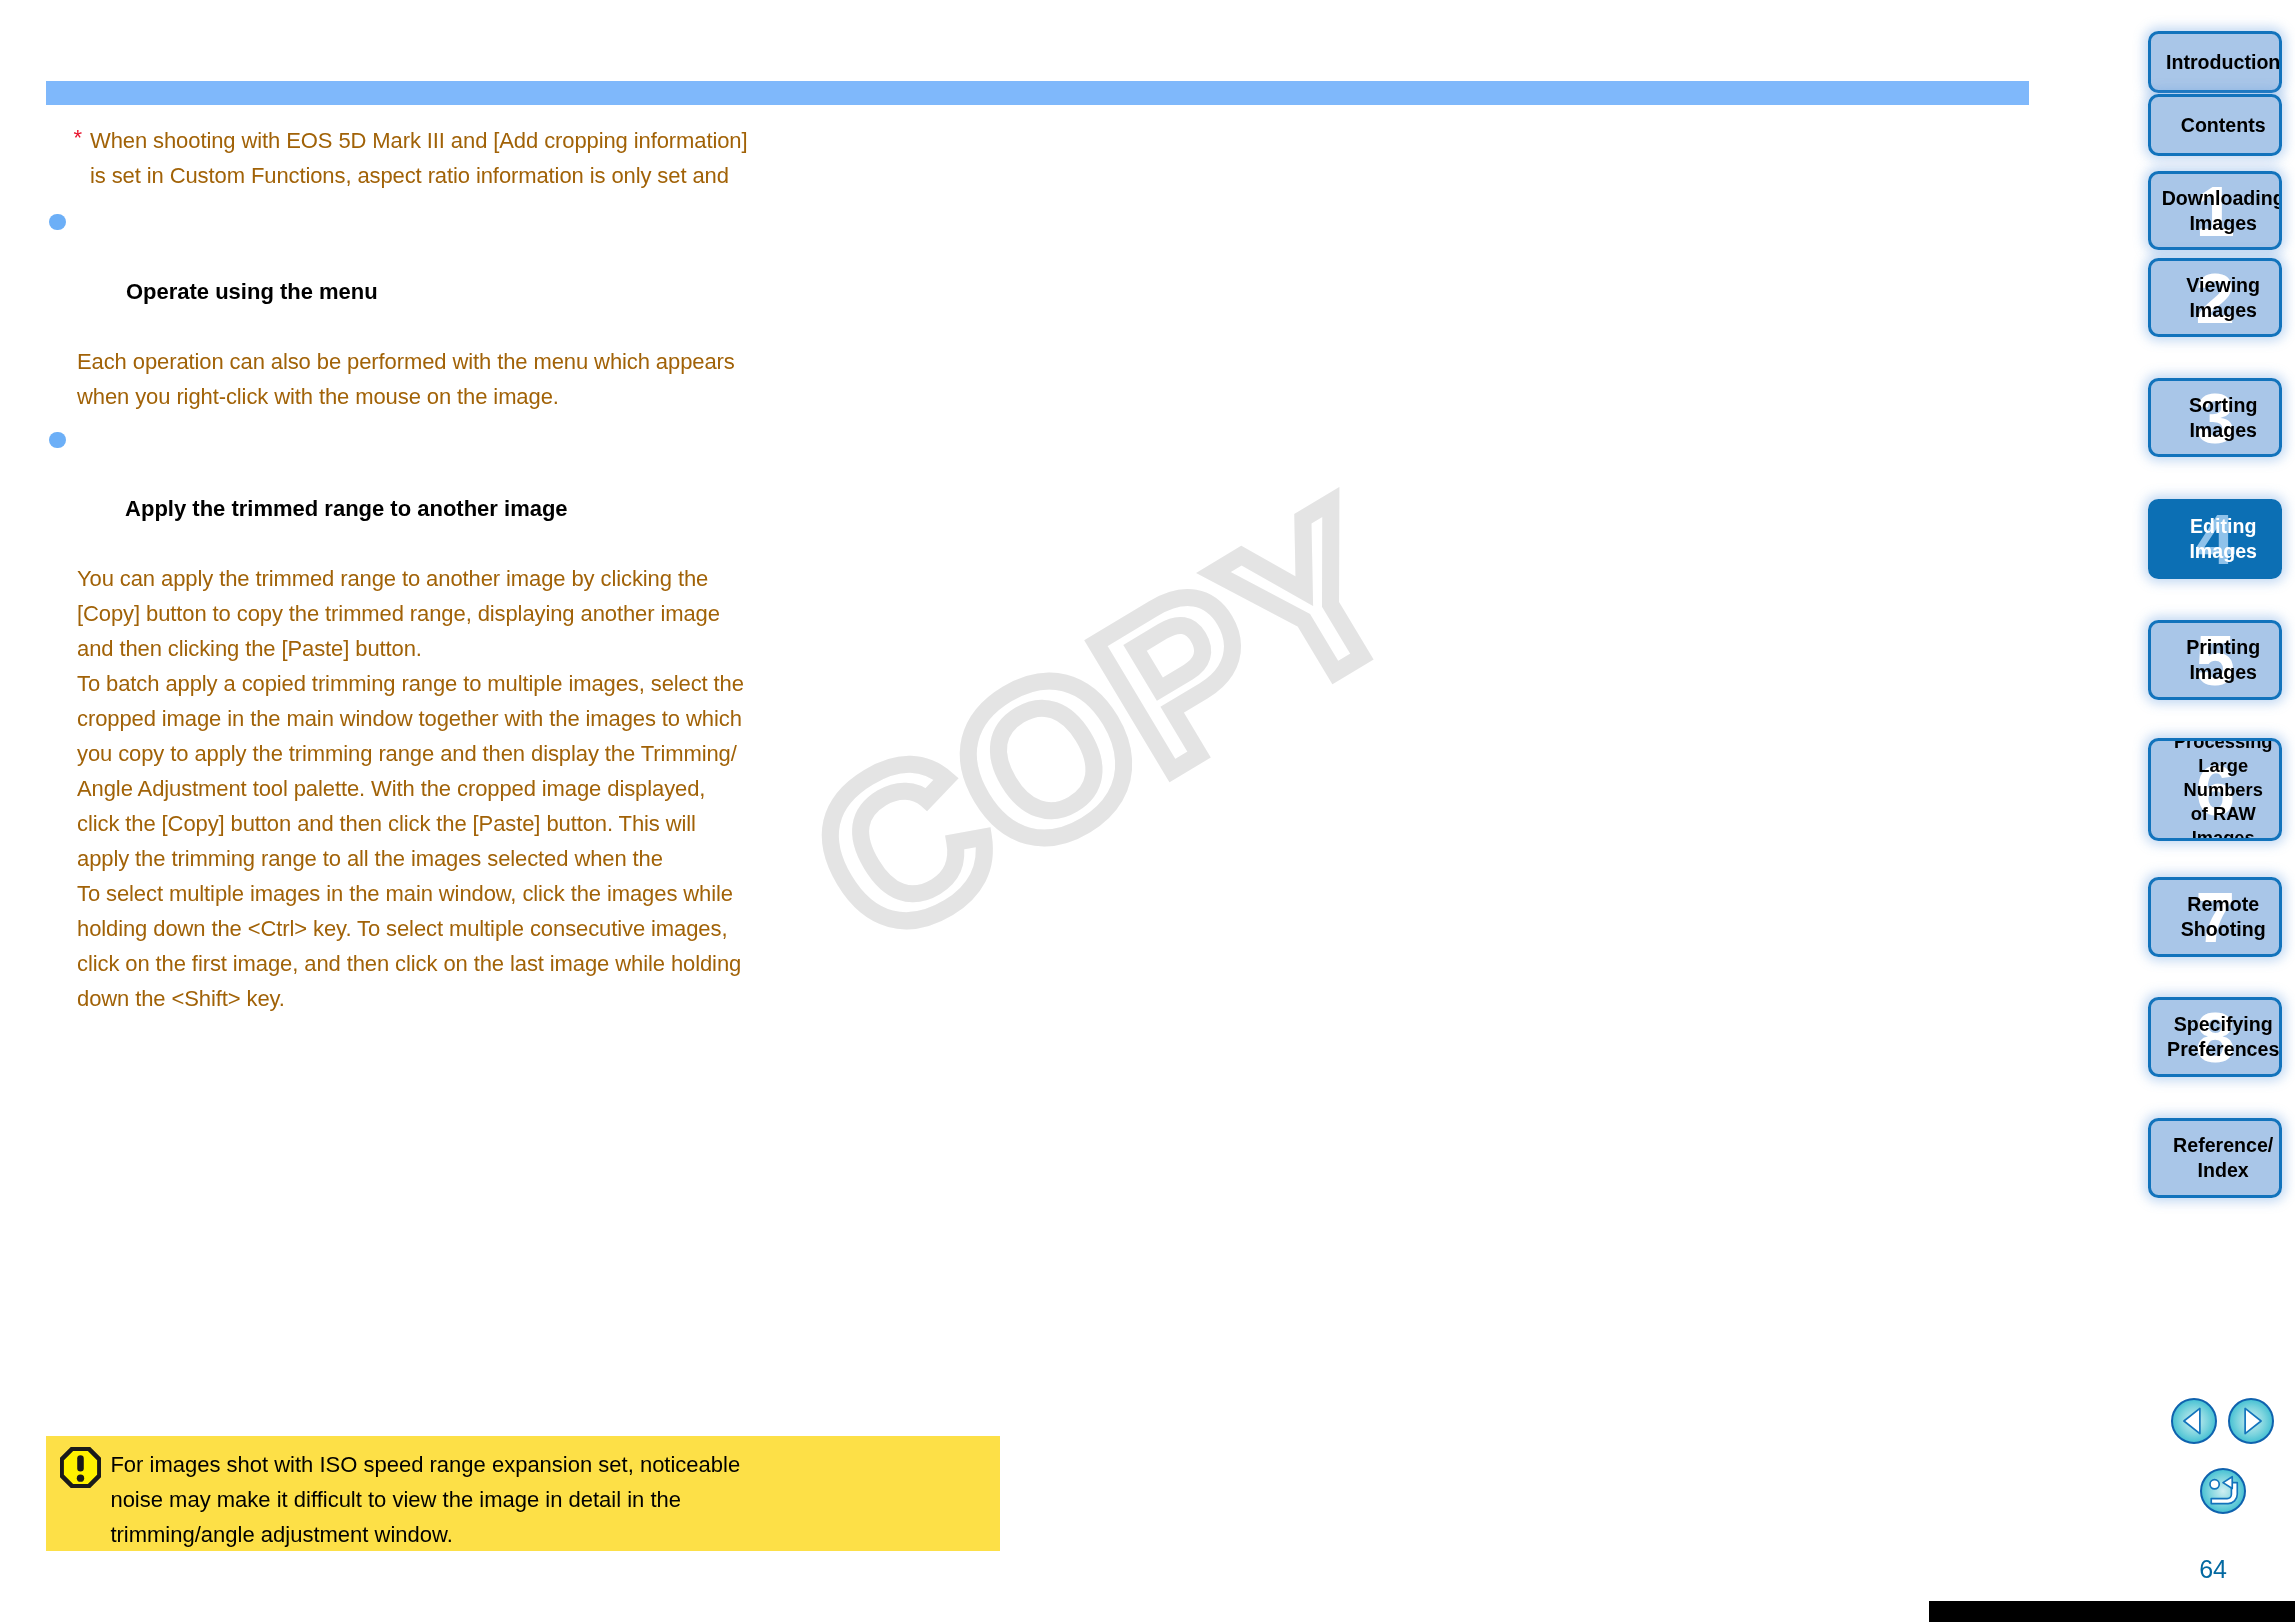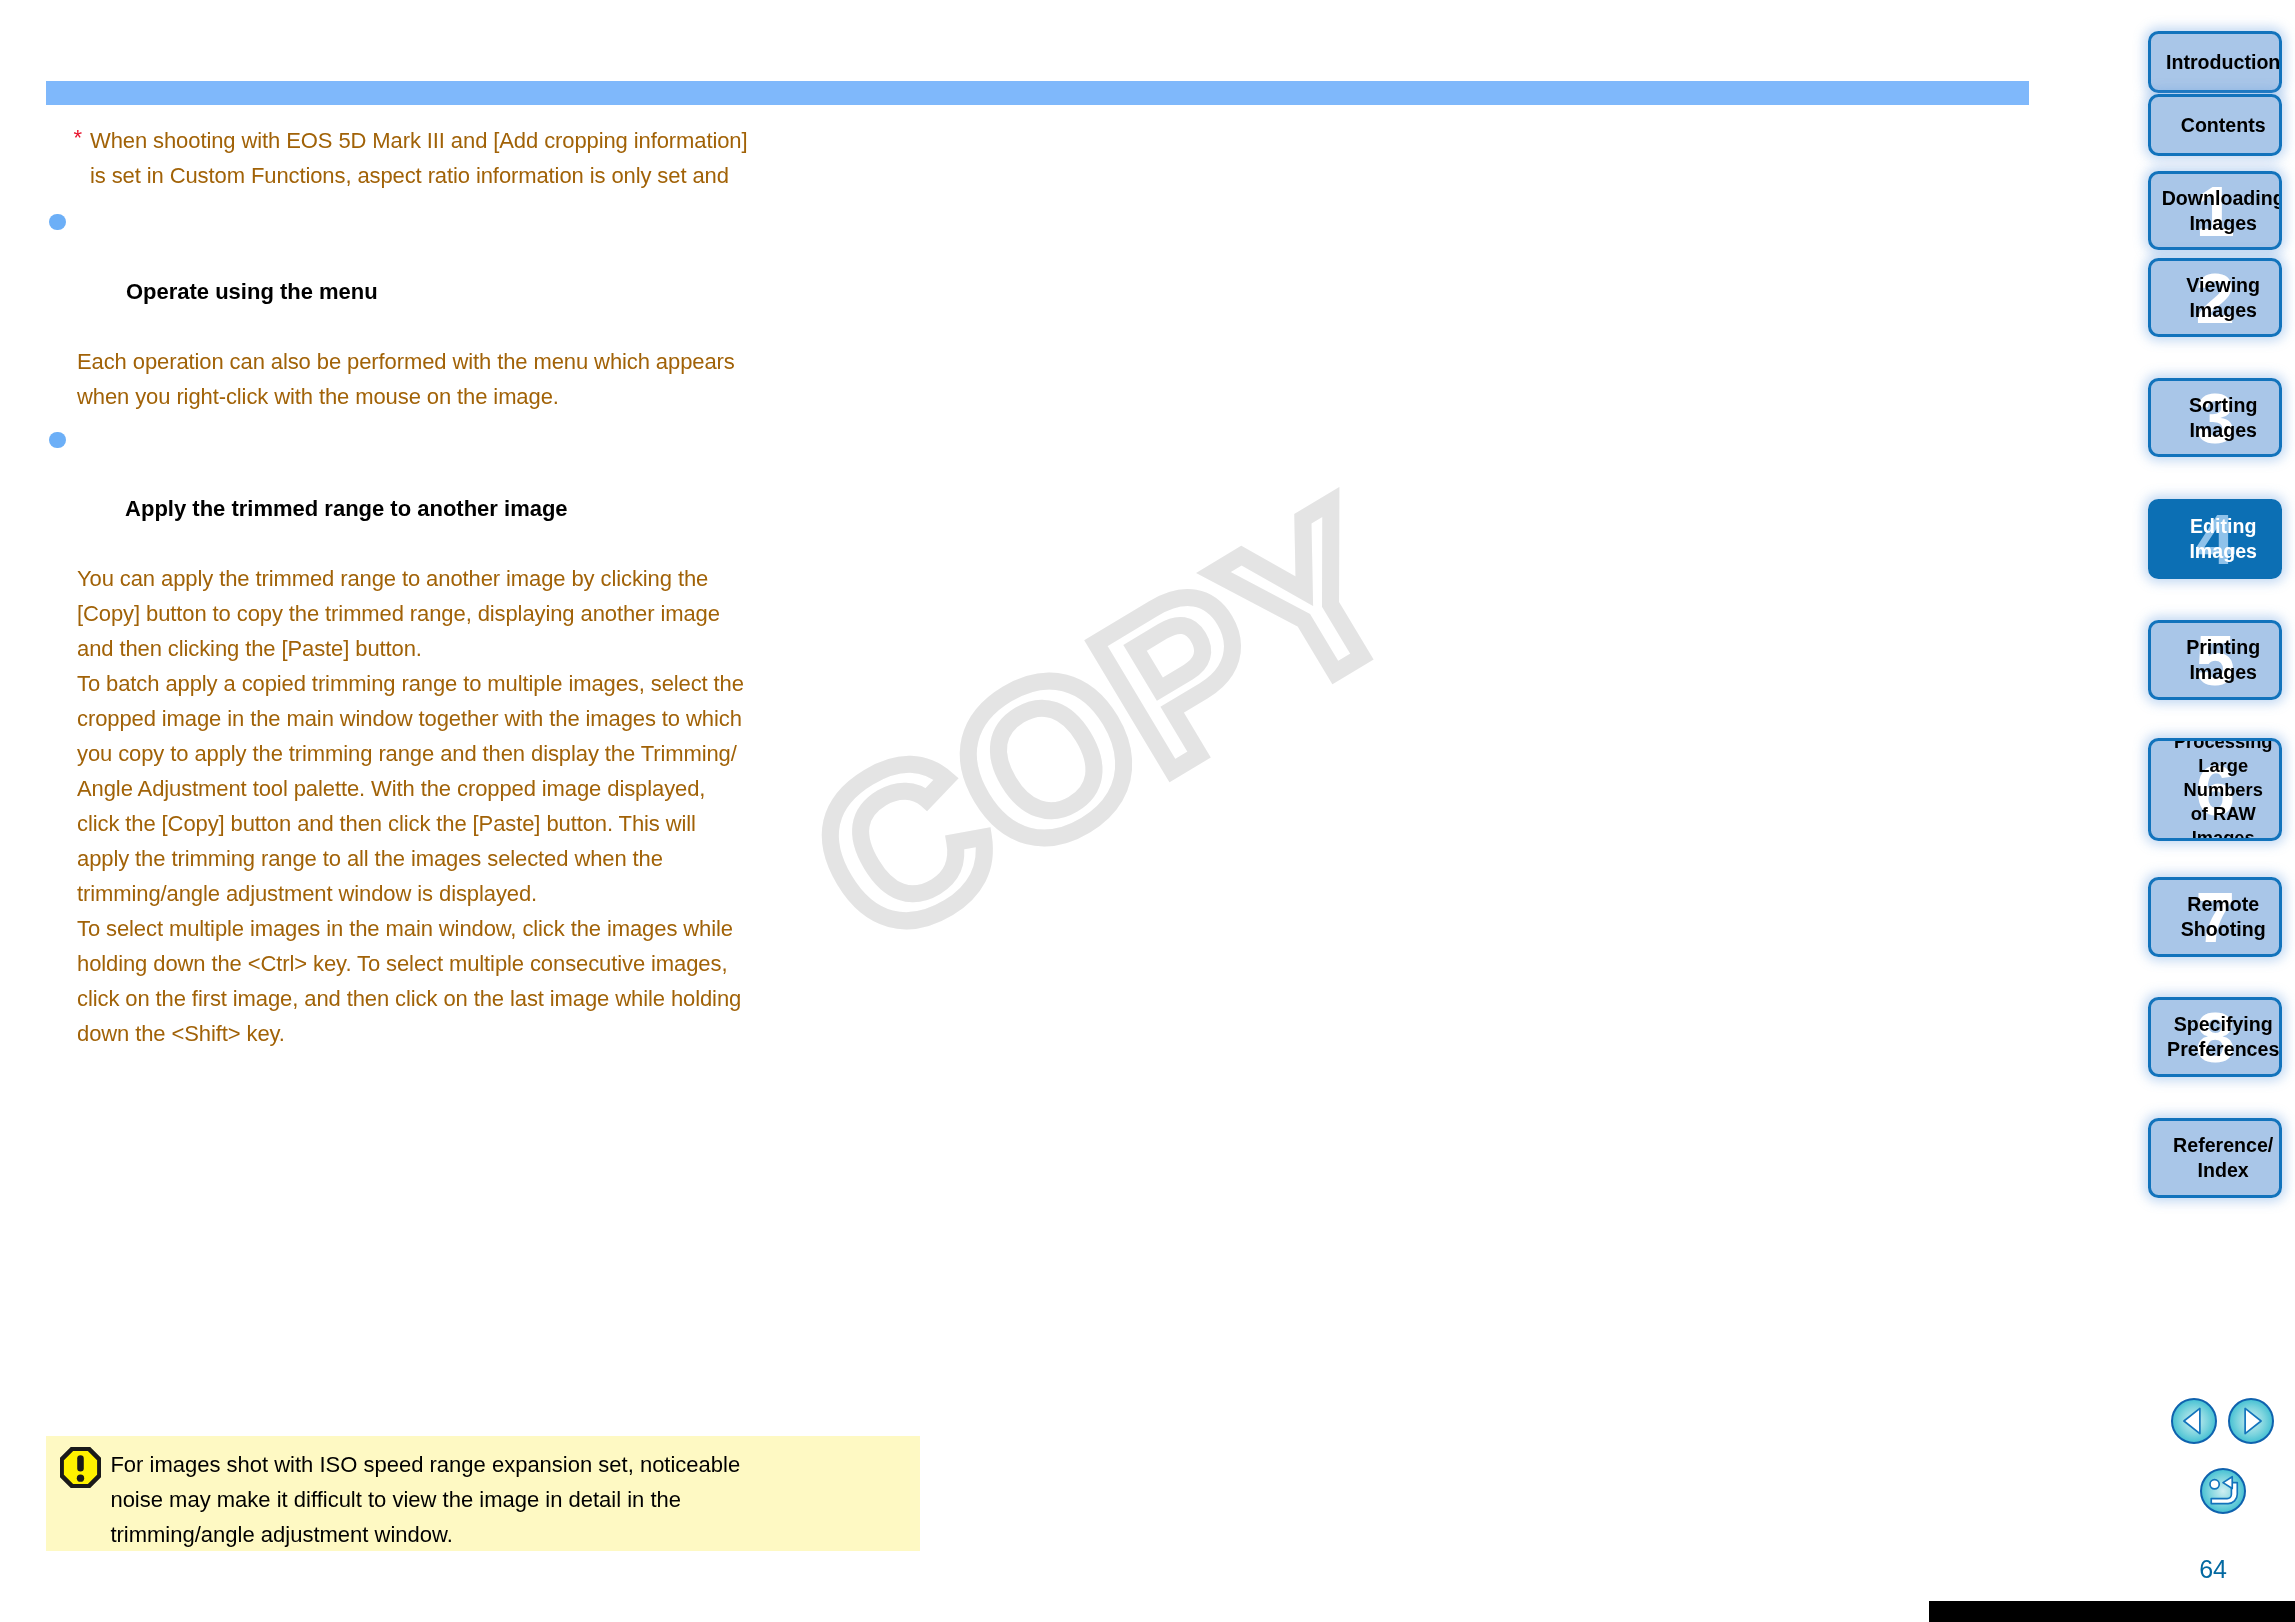--- a/index.html
+++ b/index.html
@@ -118,23 +118,23 @@
     text-stroke: 17px #E4E4E4;
     paint-order: stroke fill;
     line-height: 1;
   }
 
   
   #note-box {
     position: absolute;
     left: 46px;
     top: 1436px;
-    width: 874px;
+    width: 954px;
     height: 115px;
-    background: #fef9c3;
+    background: #fde047;
     box-sizing: border-box;
     padding: 10.5px 13px 9.2px 14.4px;
   }
   #note-box .note-inner {
     position: relative;
     padding-left: 50px;
   }
   .warn-icon {
     position: absolute;
     left: 0;
@@ -272,21 +272,20 @@
       <div class="sec-body">
         <div class="body-line">You can apply the trimmed range to another image by clicking the</div>
         <div class="body-line">[Copy] button to copy the trimmed range, displaying another image</div>
         <div class="body-line">and then clicking the [Paste] button.</div>
         <div class="body-line">To batch apply a copied trimming range to multiple images, select the</div>
         <div class="body-line">cropped image in the main window together with the images to which</div>
         <div class="body-line">you copy to apply the trimming range and then display the Trimming/</div>
         <div class="body-line">Angle Adjustment tool palette. With the cropped image displayed,</div>
         <div class="body-line">click the [Copy] button and then click the [Paste] button. This will</div>
         <div class="body-line">apply the trimming range to all the images selected when the</div>
-        <div class="body-line">trimming/angle adjustment window is displayed.</div>
         <div class="body-line">To select multiple images in the main window, click the images while</div>
         <div class="body-line">holding down the &lt;Ctrl&gt; key. To select multiple consecutive images,</div>
         <div class="body-line">click on the first image, and then click on the last image while holding</div>
         <div class="body-line">down the &lt;Shift&gt; key.</div>
       </div>
     </div>
 
   </div>
 
   <div id="watermark">

